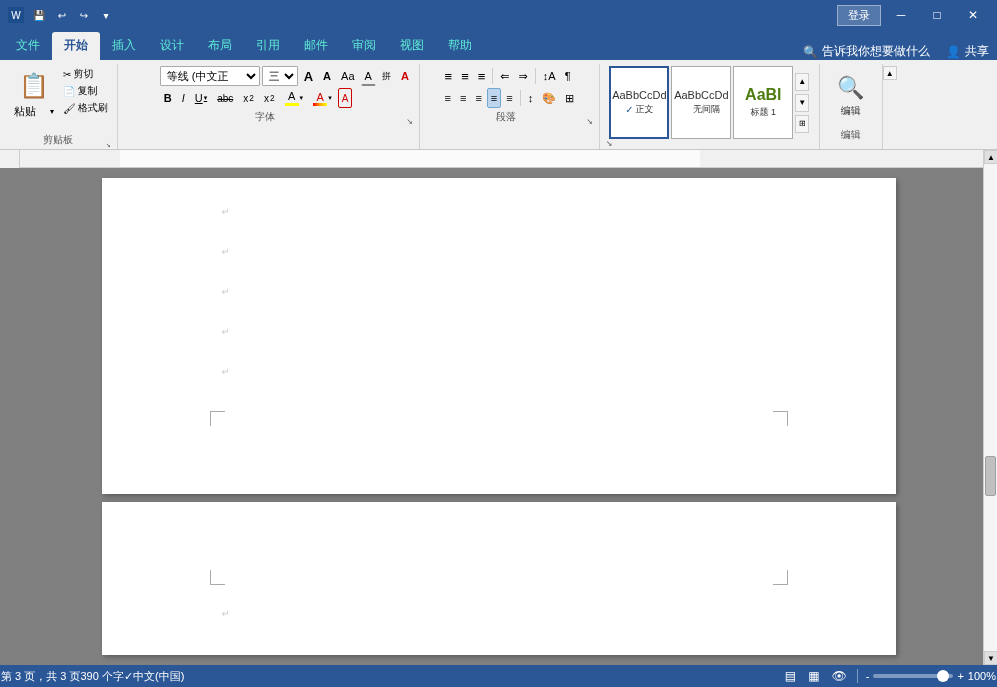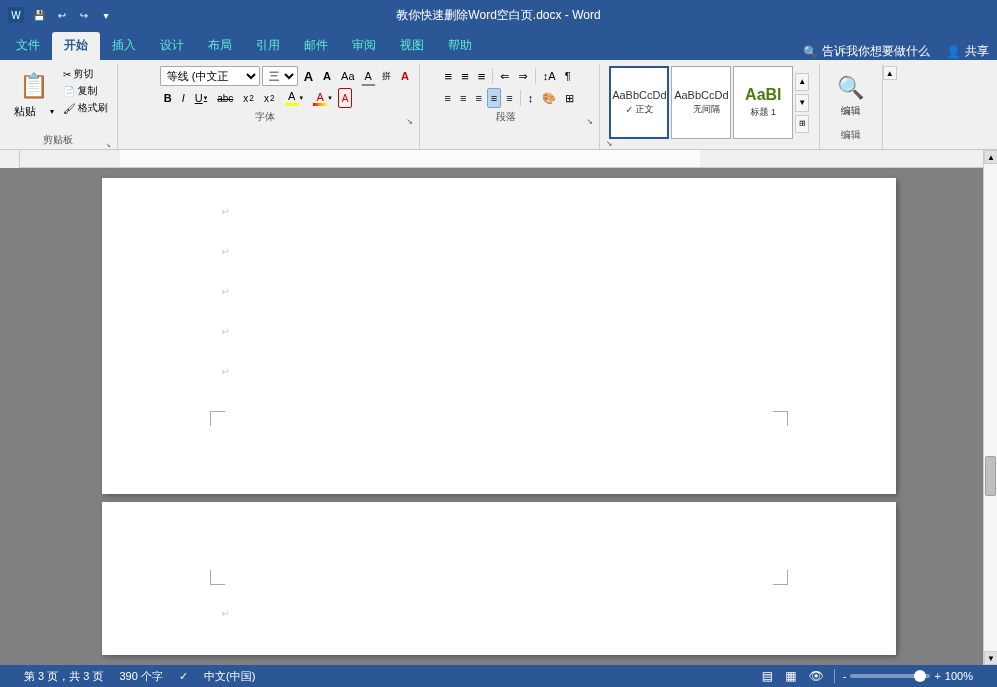--- a/index.html
+++ b/index.html
@@ -167,21 +167,21 @@
       background: #f0f0f0; border-left: 1px solid #ccc;
       display: flex; flex-direction: column;
     }
     .scroll-btn { width: 14px; height: 14px; display: flex; align-items: center; justify-content: center; font-size: 8px; cursor: pointer; background: #e0e0e0; border: 1px solid #ccc; }
     .scroll-track { flex: 1; background: #f5f5f5; position: relative; }
     .scroll-thumb { position: absolute; left: 1px; right: 1px; background: #c0c0c0; border: 1px solid #a0a0a0; border-radius: 2px; height: 40px; top: 60%; }
 
     
     .status-bar {
       height: 22px; background: #2b5797; display: flex; align-items: center;
-      padding: 0 24px; color: white; font-size: 11px; gap: 16px;
+      padding: 0 1px; color: white; font-size: 11px; 
     }
     .status-right { margin-left: auto; display: flex; align-items: center; gap: 8px; }
     .zoom-slider { display: flex; align-items: center; gap: 4px; }
     .zoom-track { width: 80px; height: 4px; background: rgba(255,255,255,0.4); position: relative; border-radius: 2px; }
     .zoom-thumb { position: absolute; top: -4px; left: 80%; width: 12px; height: 12px; background: white; border-radius: 50%; cursor: pointer; }
     .view-btn { color: white; cursor: pointer; font-size: 12px; padding: 2px; }
     .separator { width: 1px; height: 14px; background: rgba(255,255,255,0.4); }
     .color-box { width: 14px; height: 3px; margin-top: 1px; }
   </style>
 </head>
@@ -190,21 +190,26 @@
 <div class="title-bar">
   <div class="title-bar-left">
     <div class="title-icon">W</div>
     <div class="quick-access">
       <div class="qa-btn">💾</div>
       <div class="qa-btn">↩</div>
       <div class="qa-btn">↪</div>
       <div class="qa-btn">▾</div>
     </div>
   </div>
-  <div class="title-bar-title">教你快速删除Word空白页.docx - Word</div>
+  <div class="title-bar-controls">
+    <div class="login-btn">登录</div>
+    <div class="ctrl-btn">─</div>
+    <div class="ctrl-btn">□</div>
+    <div class="ctrl-btn close">✕</div>
+  </div>
 </div>
 
 <div class="ribbon-tabs">
   <div class="ribbon-tab">文件</div>
   <div class="ribbon-tab active">开始</div>
   <div class="ribbon-tab">插入</div>
   <div class="ribbon-tab">设计</div>
   <div class="ribbon-tab">布局</div>
   <div class="ribbon-tab">引用</div>
   <div class="ribbon-tab">邮件</div>

